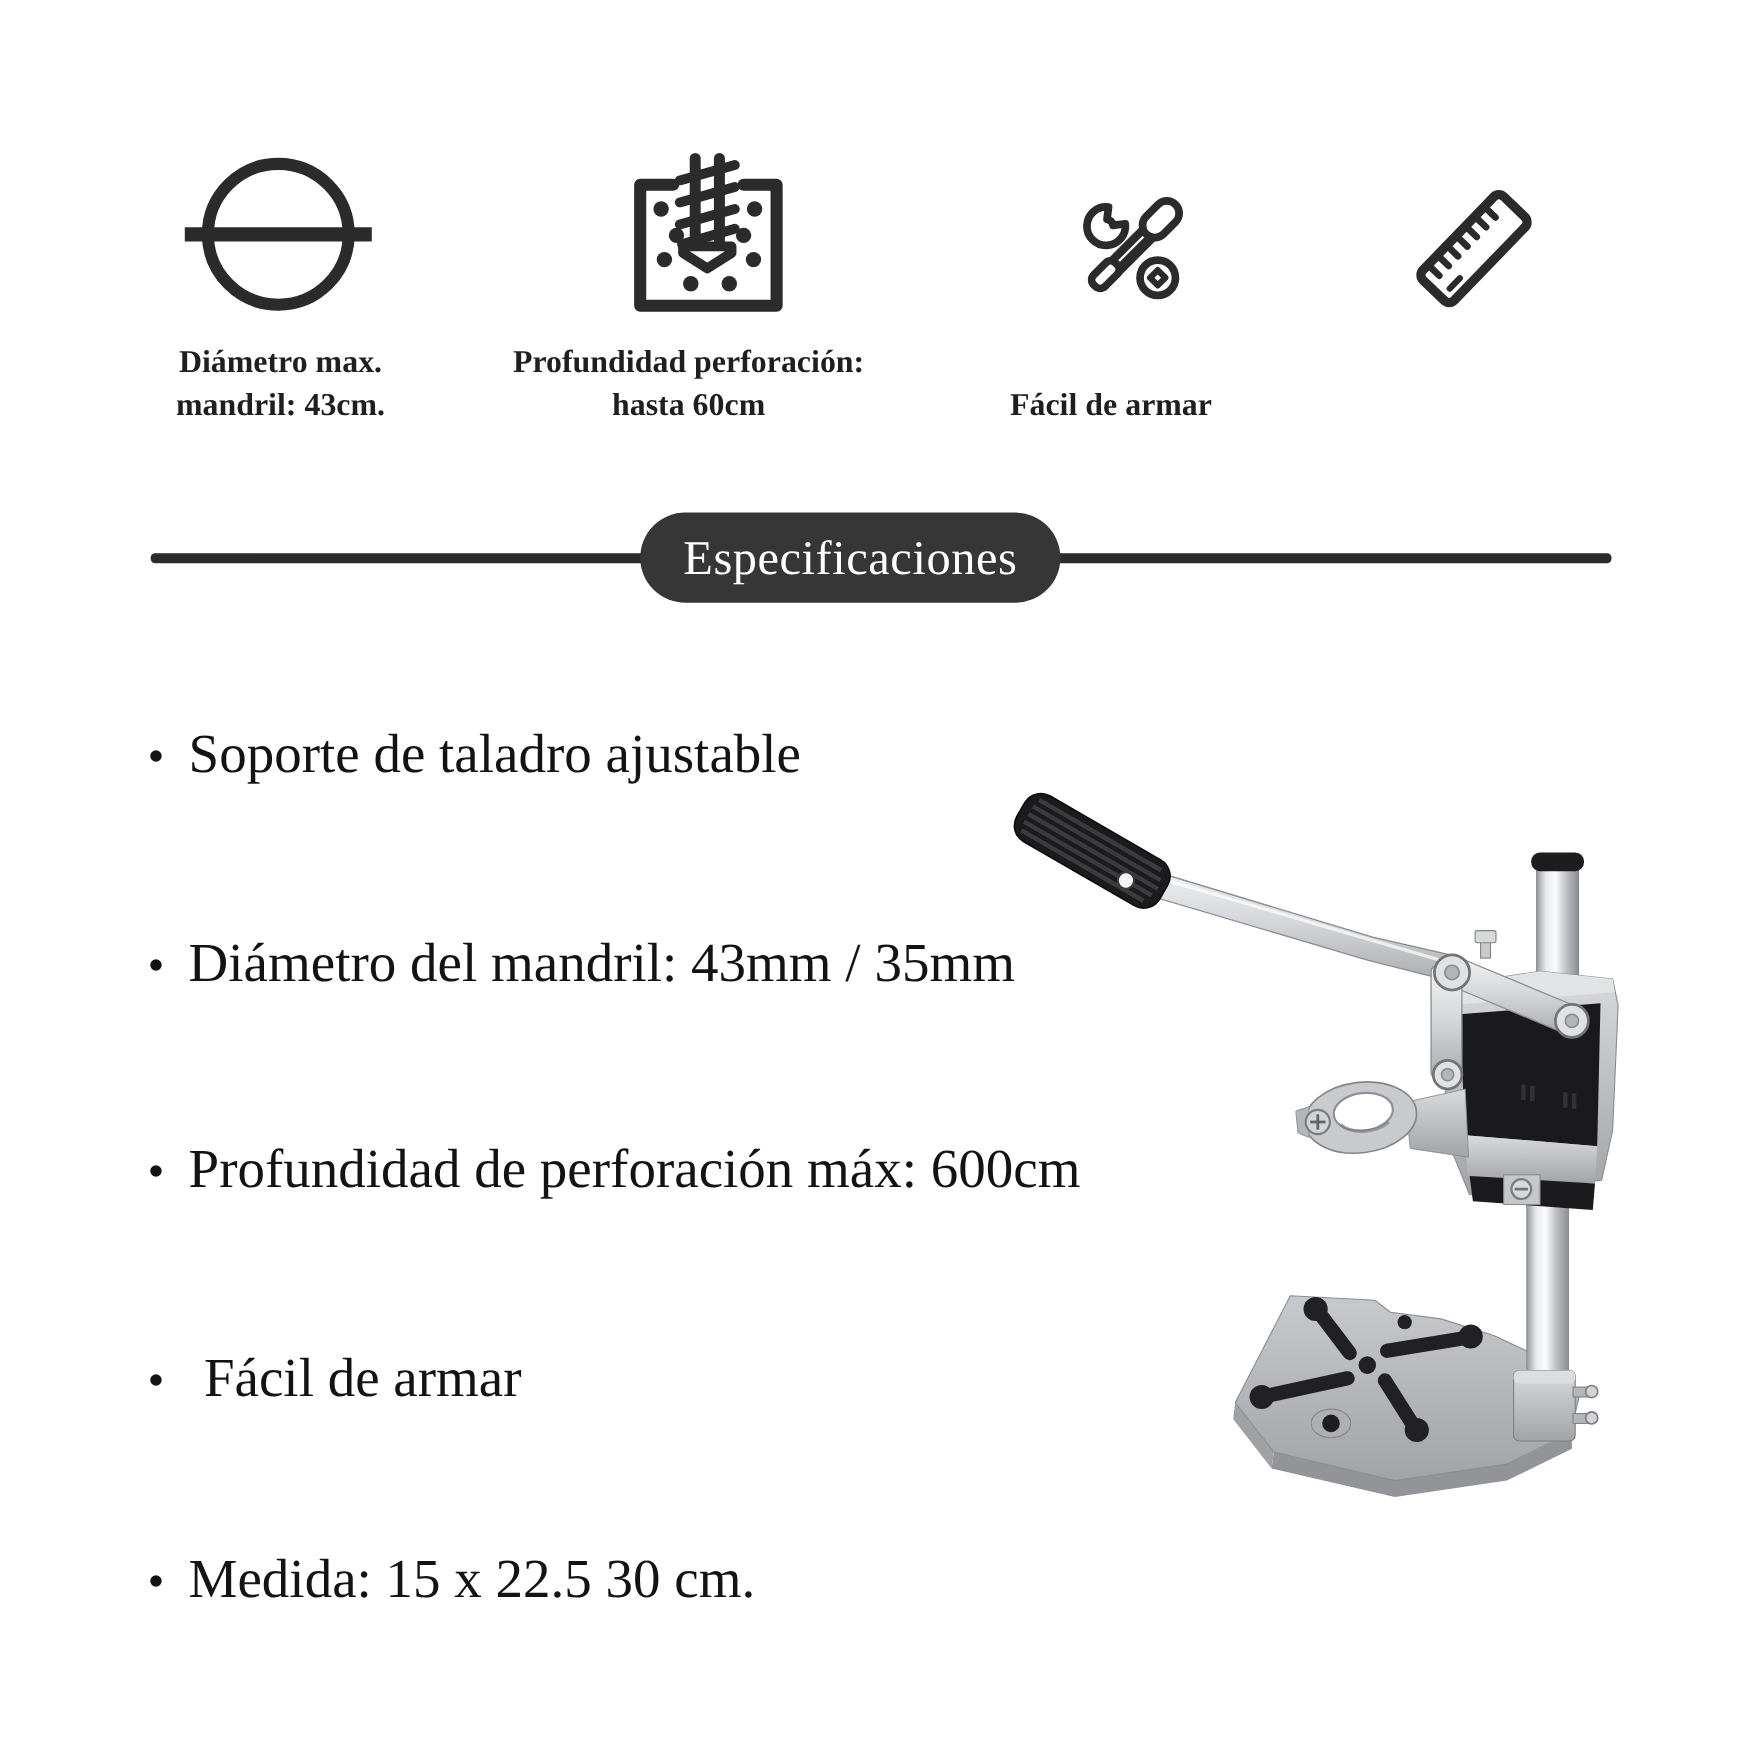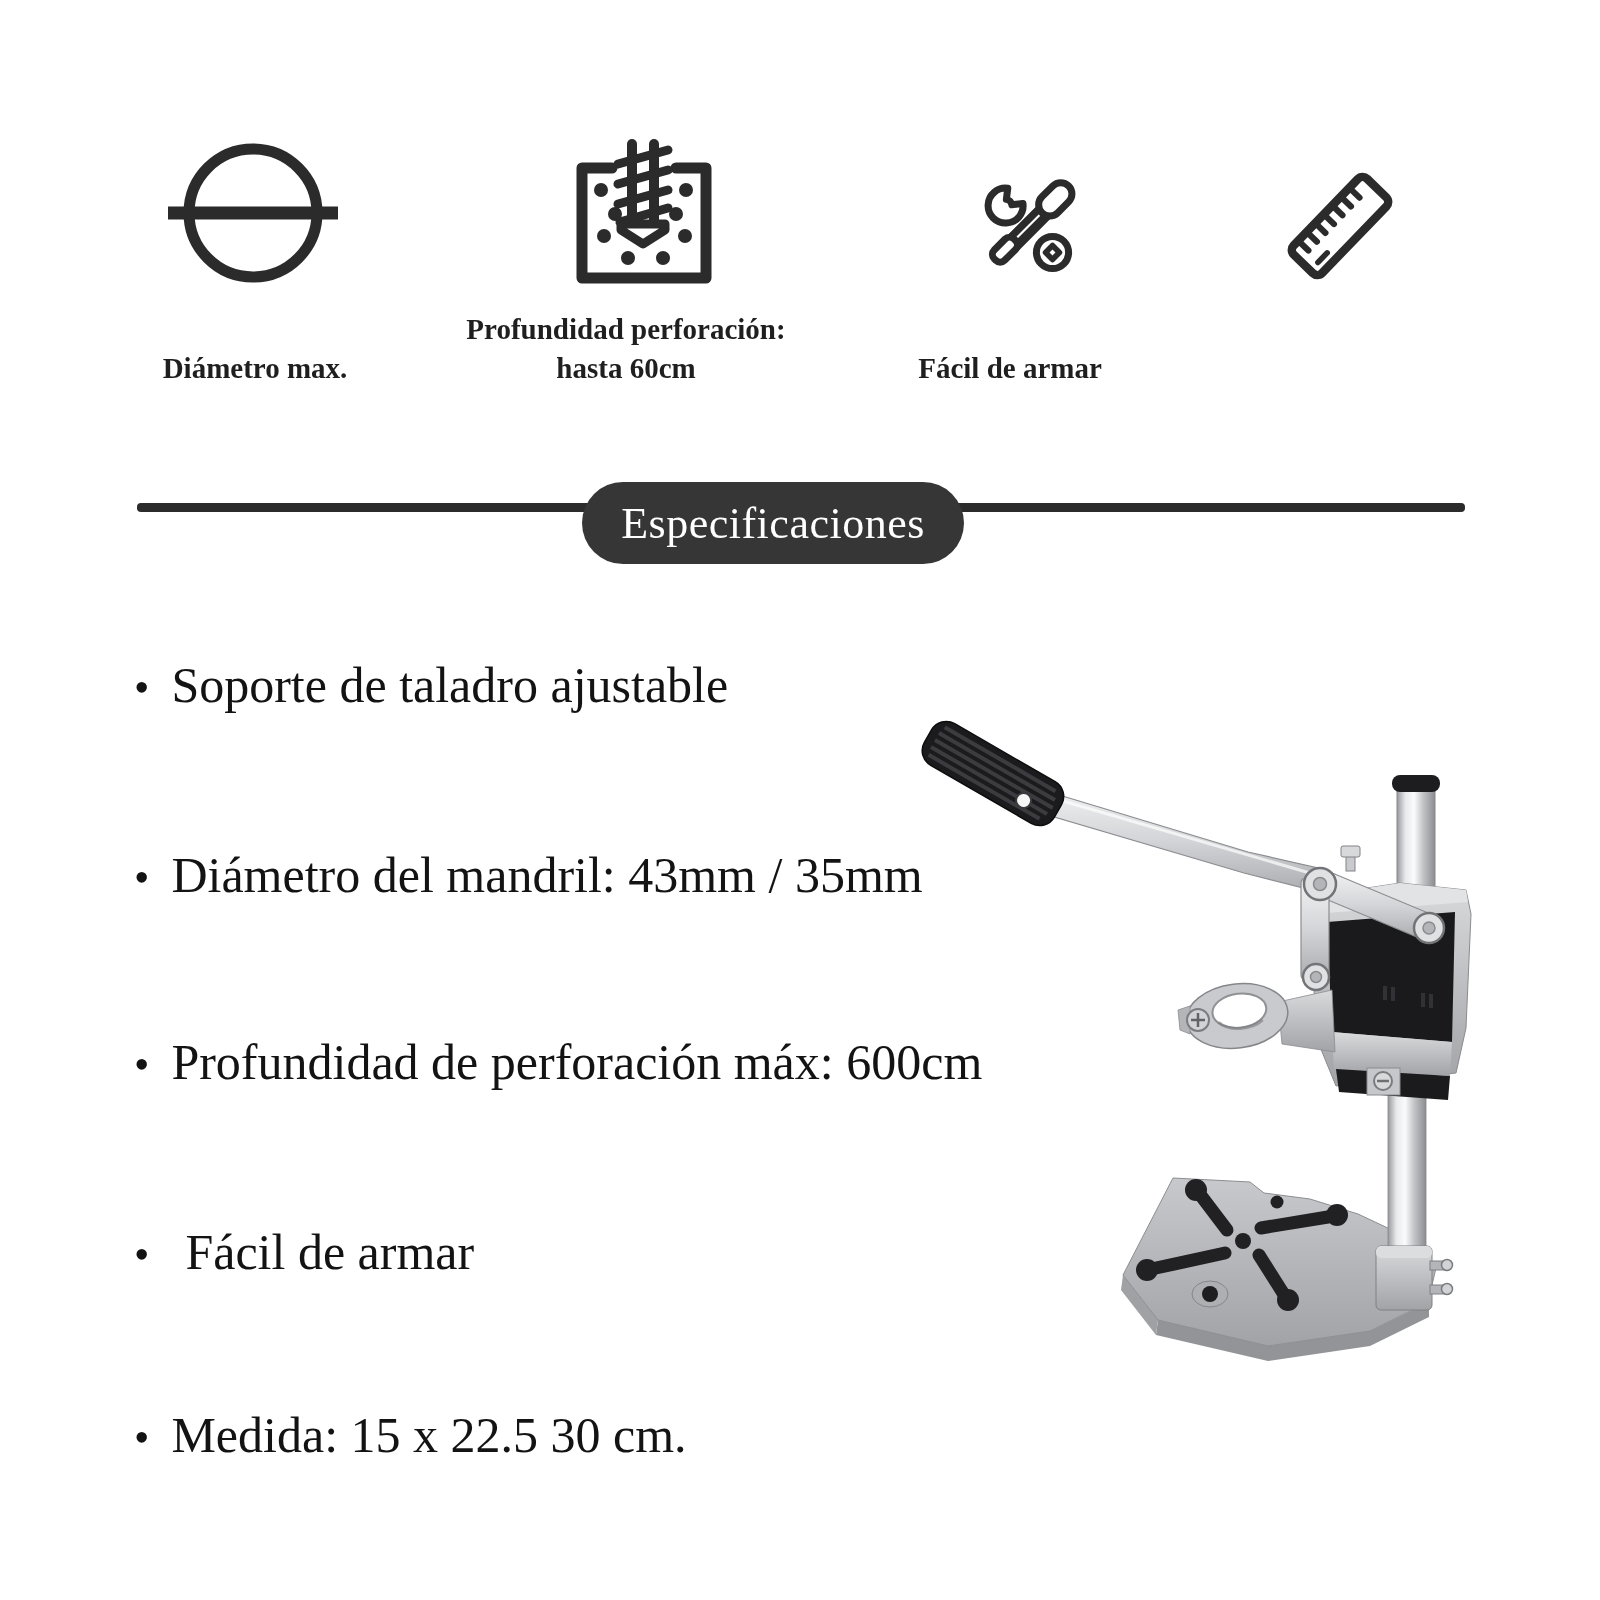--- a/index.html
+++ b/index.html
@@ -11,21 +11,21 @@
   .icon-wrap{position:absolute;}
   .caption{
     position:absolute;top:300px;height:88px;
     display:flex;flex-direction:column;justify-content:flex-end;
     text-align:center;font-weight:700;font-size:29px;line-height:39px;color:#1f1f1f;
   }
   .caption span{display:block;}
   
   .divider-line{position:absolute;left:137px;top:503px;width:1328px;height:9px;background:#2b2b2b;border-radius:4px;}
   .divider-pill{
-    position:absolute;left:582px;top:482px;width:382px;height:82px;border-radius:41px;
+    position:absolute;left:582px;top:466px;width:382px;height:82px;border-radius:41px;
     background:#363636;display:flex;align-items:center;justify-content:center;
     color:#ffffff;font-size:44px;letter-spacing:0.5px;
   }
   
   .spec{position:absolute;left:134px;display:flex;align-items:baseline;font-size:50px;line-height:64px;color:#131313;}
   .spec .dot{font-size:44px;margin-right:22px;}
   .spec .sp{padding-left:14px;}
   .photo{position:absolute;left:880px;top:690px;}
 </style>
 </head>
@@ -90,20 +90,21 @@
             <line x1="93" y1="51" x2="93" y2="64"></line>
           <line x1="106" y1="51" x2="106" y2="64"></line>
         </g>
         <line x1="26" y1="80" x2="40" y2="80" stroke-width="6" stroke-linecap="round"></line>
       </g>
     </svg>
   </div>
 
   <div class="caption" style="left:95px;width:320px;">
     <span>Diámetro max.</span>
+    <span class="hide-if-empty">mandril: 43cm.</span>
   </div>
   <div class="caption" style="left:406px;width:440px;">
     <span>Profundidad perforación:</span>
     <span class="hide-if-empty">hasta 60cm</span>
   </div>
   <div class="caption" style="left:860px;width:300px;">
     <span>Fácil de armar</span>
 
   </div>
 

